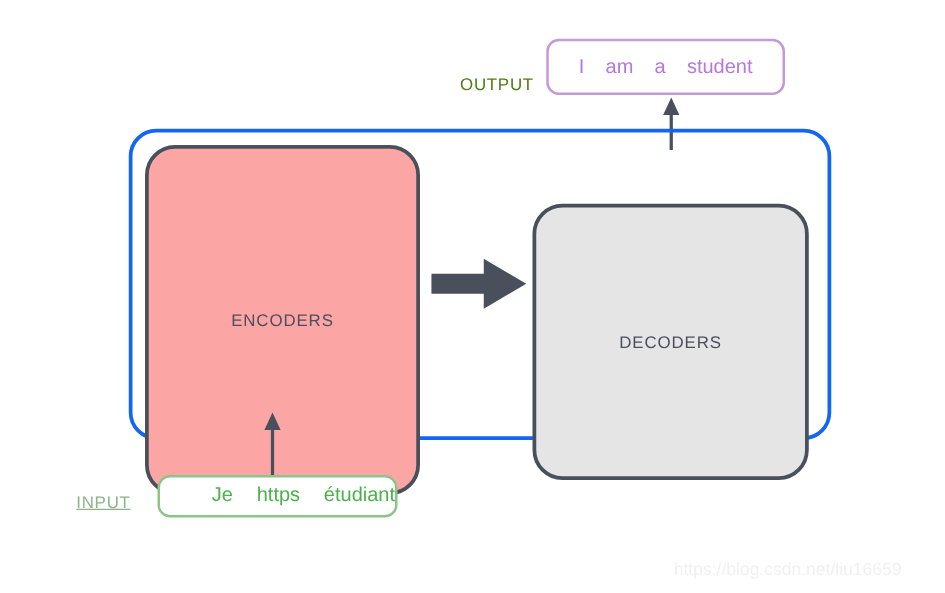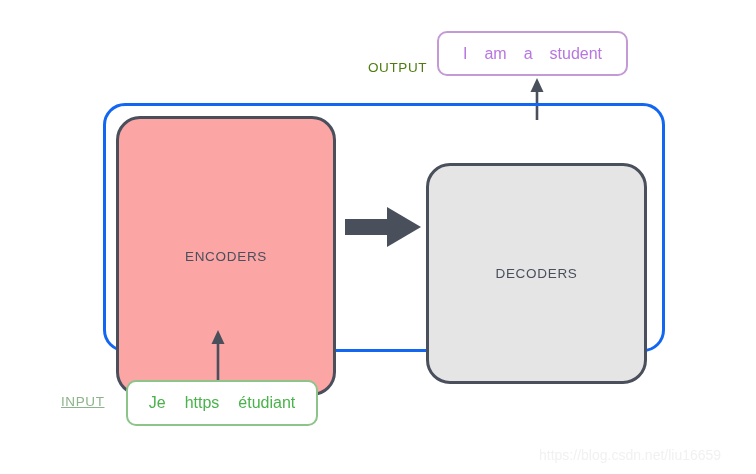--- a/index.html
+++ b/index.html
@@ -126,28 +126,28 @@
     letter-spacing: 0.6px;
     color: #8cb48a;
     white-space: nowrap;
     text-decoration: underline;
   }
   #input-box {
     position: absolute;
     left: 126px;
     top: 380px;
     width: 192px;
-    height: 46px;
+    height: 34px;
     box-sizing: border-box;
     border: 2px solid #8cc48a;
     border-radius: 10px;
     background: #ffffff;
     display: flex;
     align-items: center;
-    justify-content: center;
+    justify-content: flex-end;
     gap: 19px;
   }
   #input-box .token {
     font-size: 16px;
     color: #49b24a;
     white-space: nowrap;
   }
 
   
   #watermark {

